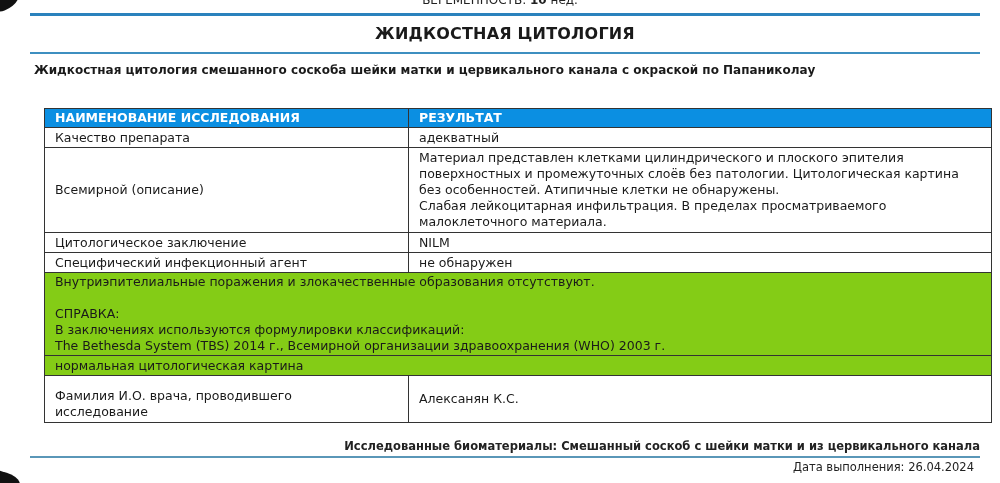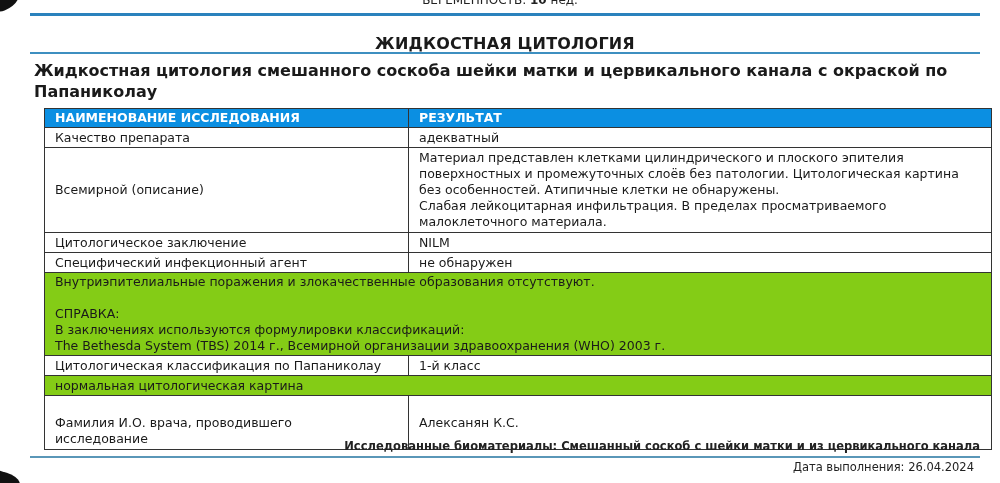--- a/index.html
+++ b/index.html
@@ -7,24 +7,24 @@
          font-family:"DejaVu Sans", sans-serif; color:#1a1a1a; }
   .corner-tl { position:absolute; left:-30px; top:-30px; width:50px; height:42px;
                border-radius:50%; background:#111; }
   .corner-bl { position:absolute; left:-40px; top:470px; width:60px; height:30px;
                border-radius:50%; background:#111; }
   .top-text { position:absolute; left:0; width:1000px; top:-7px; text-align:center;
               font-size:12px; color:#222; }
   .top-text b { font-weight:bold; }
   .rule-thick { position:absolute; left:30px; width:950px; height:3px; background:#2a82bd; }
   .rule-thin  { position:absolute; left:30px; width:950px; height:2px; background:#3d8fc0; }
-  .section-title { position:absolute; left:30px; width:950px; top:34px; text-align:center;
+  .section-title { position:absolute; left:30px; width:950px; top:24px; text-align:center;
                    font-weight:bold; font-size:16px; letter-spacing:0.2px; }
   .subtitle { position:absolute; left:34px; width:940px; top:60px; font-weight:bold;
-              font-size:16px; line-height:21px; }
+              font-size:12px; line-height:21px; }
   table.results { position:absolute; left:44px; top:108px; width:948px;
                   border-collapse:collapse; font-size:12.5px; line-height:16px; }
   table.results td, table.results th { border:1.5px solid #333; padding:1px 10px; vertical-align:middle;
                   text-align:left; }
   table.results th { background:#0b8fe2; color:#fff; font-weight:bold; height:16px; font-size:12.5px; }
   table.results td.c1 { width:343px; }
   .row-std td { height:17px; }
   .row-note td { background:#84cc16; }
   .note-cell { padding-top:2px; padding-bottom:3px; }
   .note-cell div { min-height:16px; }
@@ -80,29 +80,25 @@
   </tr>
   <tr class="row-note">
     <td colspan="2" class="note-cell">
       <div>Внутриэпителиальные поражения и злокачественные образования отсутствуют.</div>
       <div></div>
       <div>СПРАВКА:</div>
       <div>В заключениях используются формулировки классификаций:</div>
       <div>The Bethesda System (TBS) 2014 г., Всемирной организации здравоохранения (WHO) 2003 г.</div>
     </td>
   </tr>
-  <tr class="row-std">
-    <td class="c1">Цитологическая классификация по Папаниколау</td>
-    <td>1-й класс</td>
-  </tr>
   <tr class="row-std row-note">
     <td colspan="2">нормальная цитологическая картина</td>
   </tr>
   <tr>
-    <td class="c1" style="padding-top:19px;padding-bottom:2px;">
+    <td class="c1" style="padding-top:12px;padding-bottom:2px;">
       <div>Фамилия И.О. врача, проводившего</div>
       <div>исследование</div>
     </td>
     <td>Алексанян К.С.</td>
   </tr>
 </tbody>
   </table>
 
 <div class="footer-bio">Исследованные биоматериалы: Смешанный соскоб с шейки матки и из цервикального канала</div>
 <div class="rule-footer"></div>

